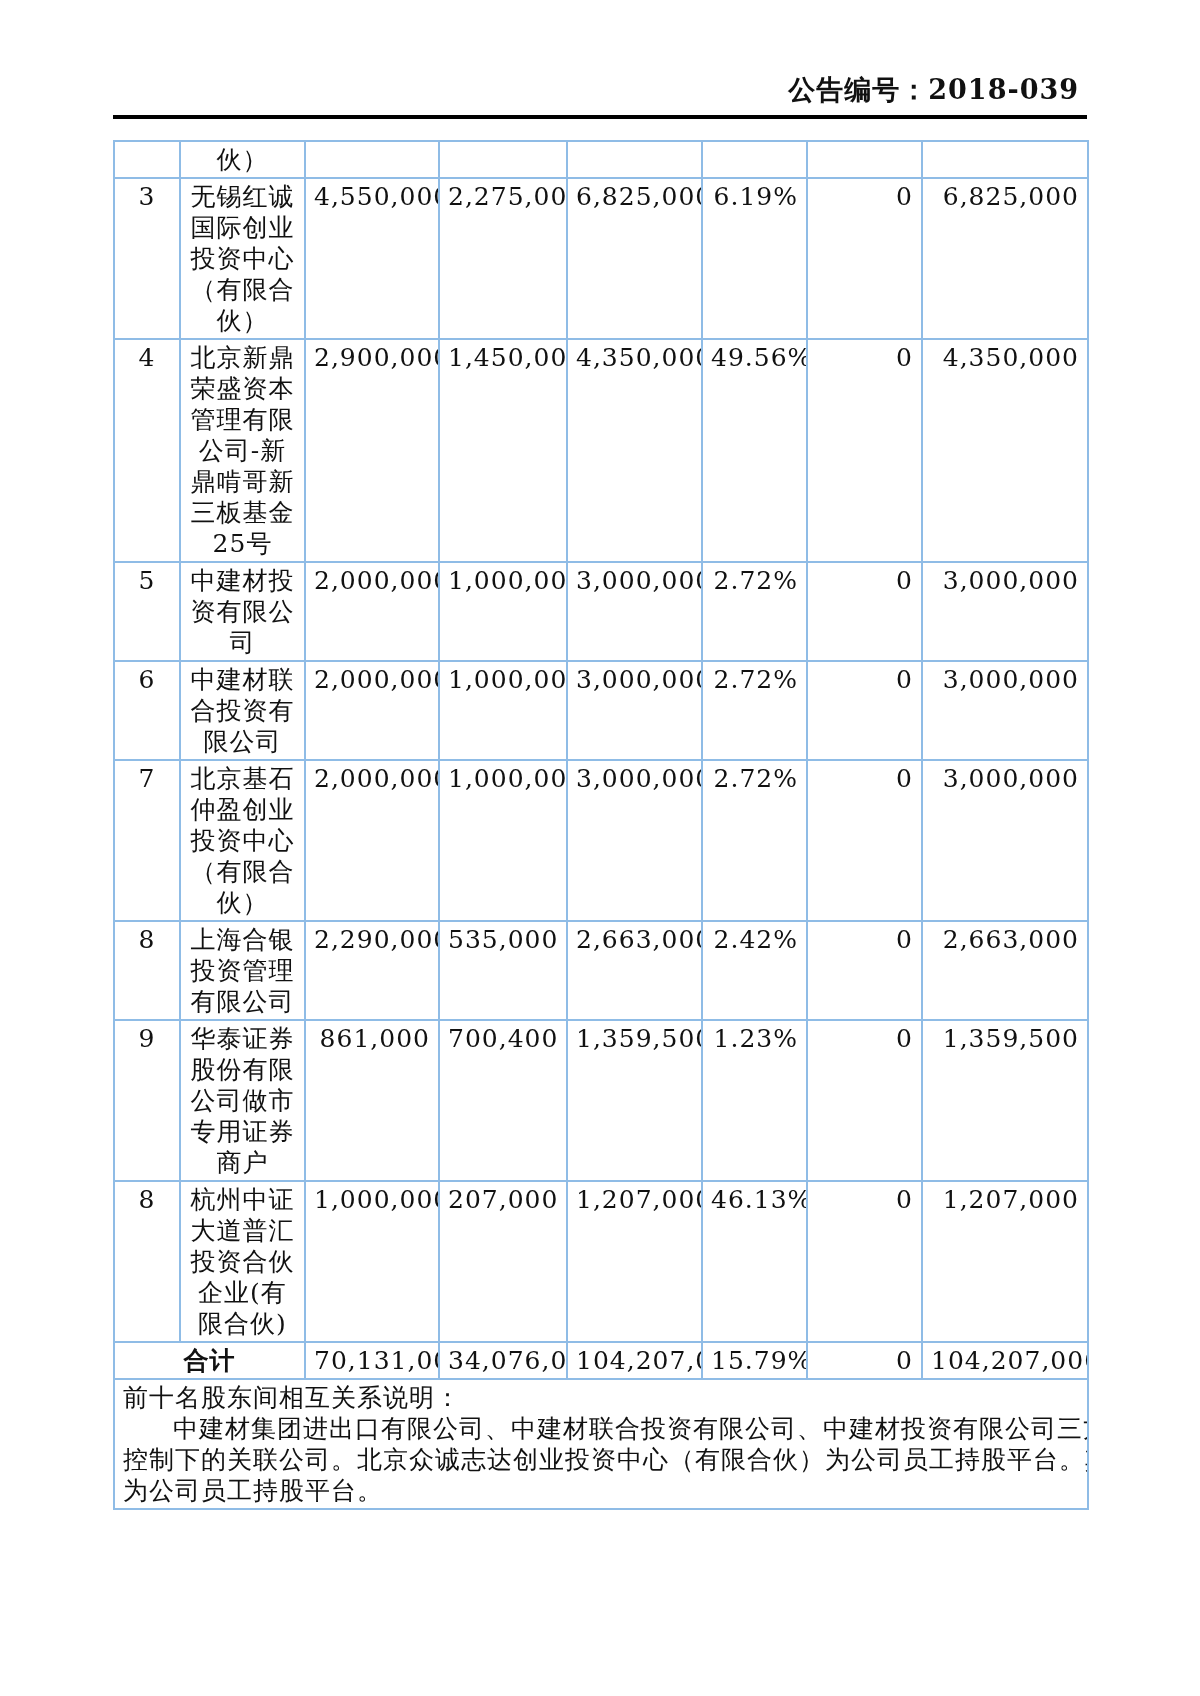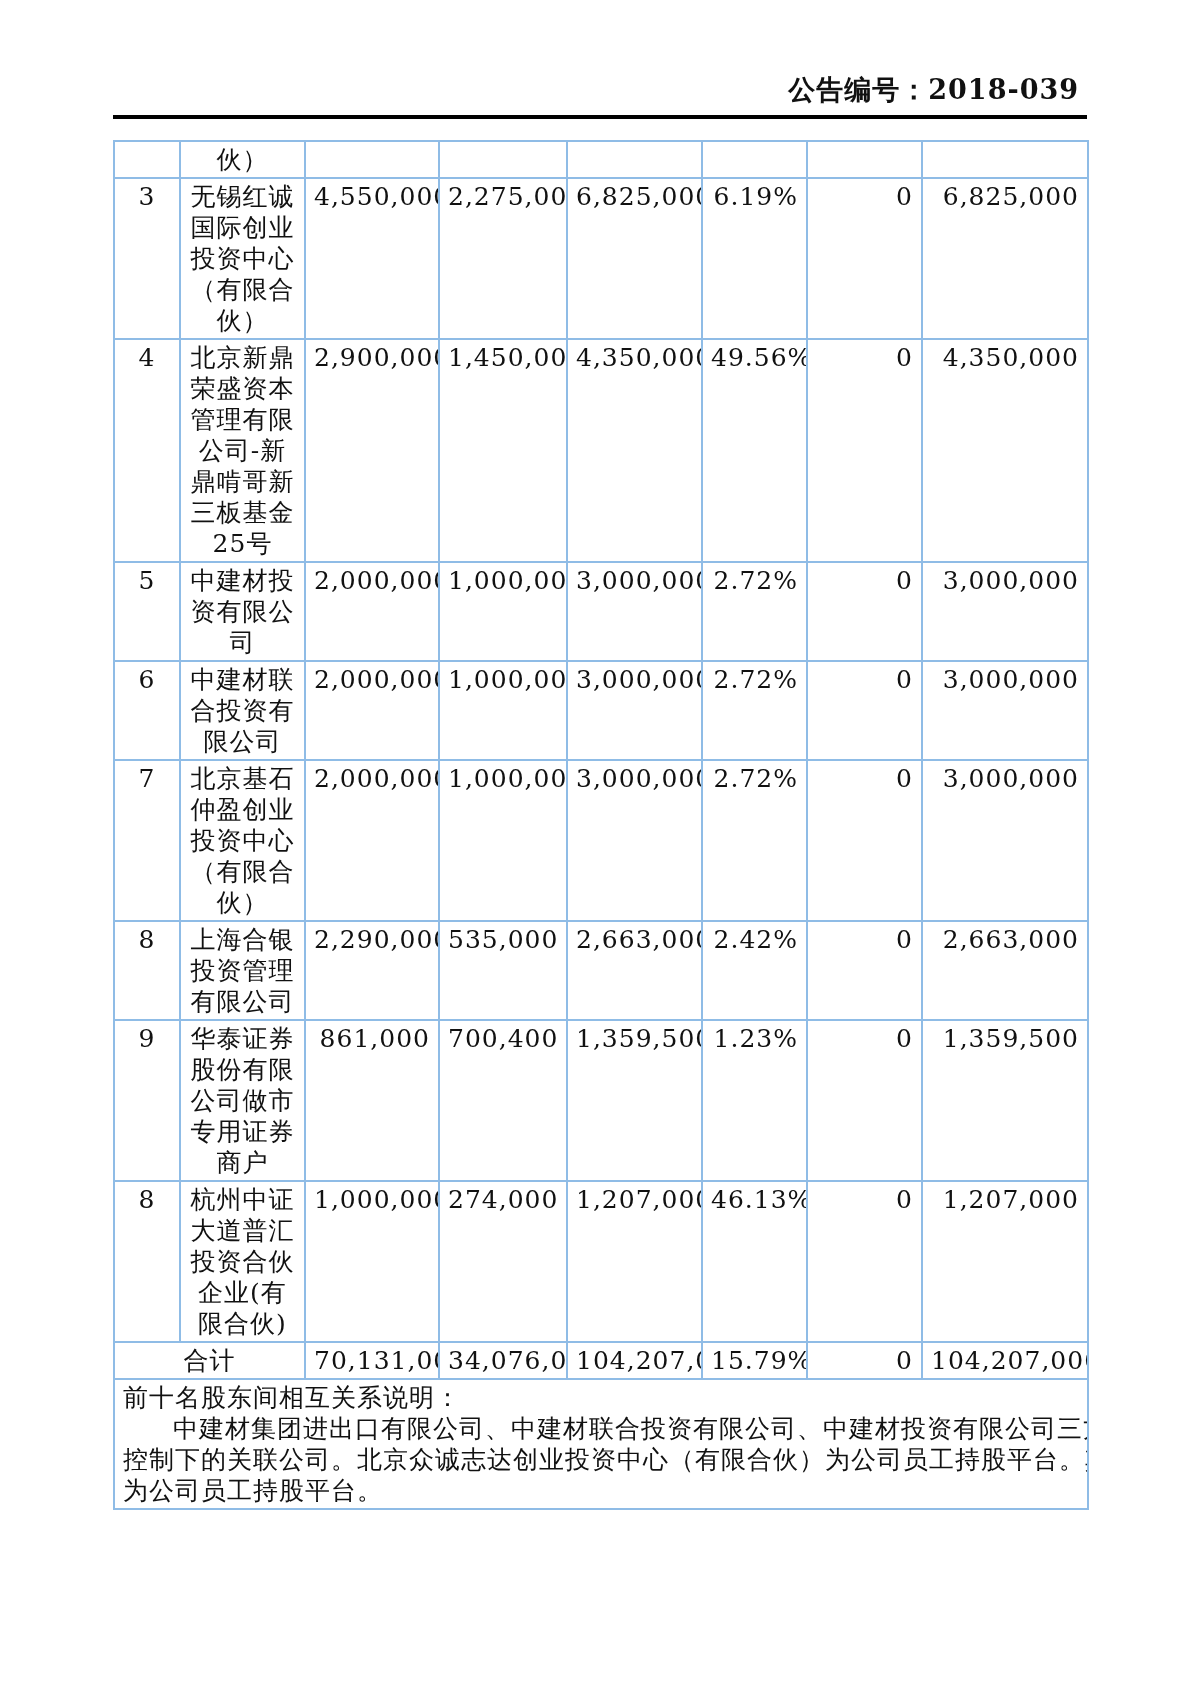--- a/index.html
+++ b/index.html
@@ -60,21 +60,21 @@
     padding: 2px 6px;
   }
   td.num {
     text-align: right;
   }
   tr.total-row td {
     font-size: 25px;
   }
   td.total-label {
     text-align: center;
-    font-weight: normal;
+    font-weight: bold;
     font-size: 27px;
     letter-spacing: 2px;
   }
   td.notes-cell {
     padding: 5px 10px 8px 10px;
     font-size: 23.5px;
     line-height: 40px;
     letter-spacing: 0;
     margin-left: 48px;
   }
@@ -192,21 +192,21 @@
           <td class="num">1,359,500</td>
           <td class="num">1.23%</td>
           <td class="num">0</td>
           <td class="num">1,359,500</td>
         </tr>
 
         <tr>
           <td class="cell-serial">8</td>
           <td class="cell-name">杭州中证大道普汇投资合伙企业(有限合伙)</td>
           <td class="num">1,000,000</td>
-          <td class="num">274,000</td>
+          <td class="num">207,000</td>
           <td class="num">1,207,000</td>
           <td class="num">46.13%</td>
           <td class="num">0</td>
           <td class="num">1,207,000</td>
         </tr>
 
         <tr class="total-row">
           <td class="total-label" colspan="2">合计</td>
           <td class="num">70,131,000</td>
           <td class="num">34,076,000</td>

